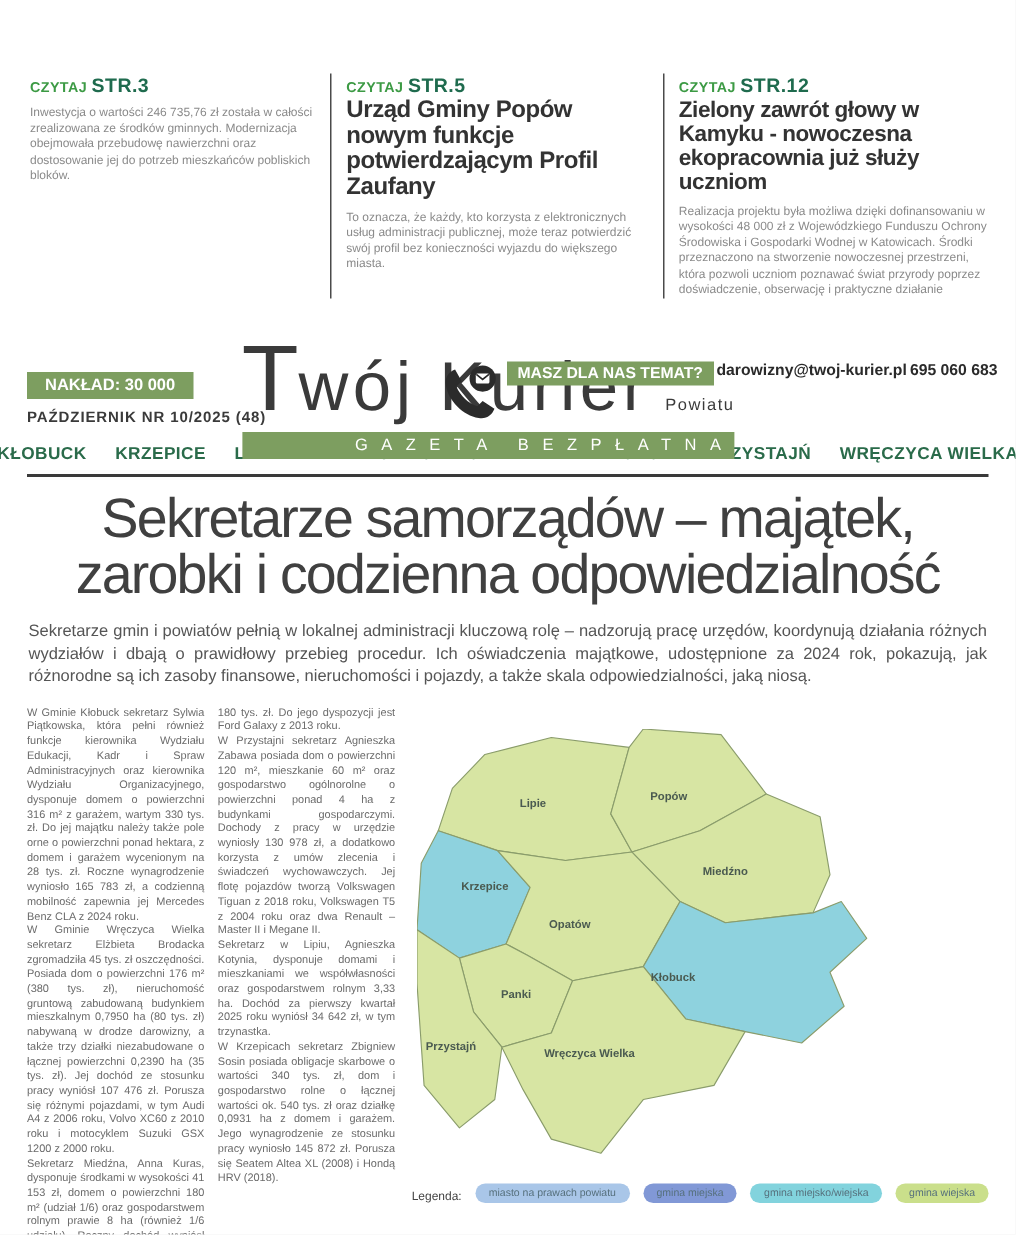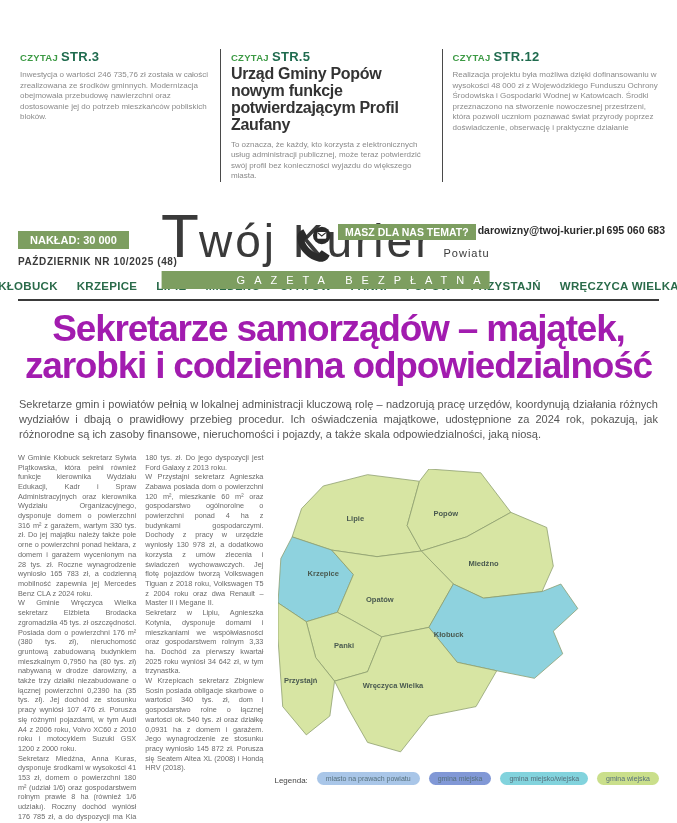--- a/index.html
+++ b/index.html
@@ -34,21 +34,21 @@
   .contact-stack { display:flex; flex-direction:row; gap:2px;justify-content:center; }
   .temat { background:#7d9e60; color:#fff; font-weight:bold; font-size:10.5px; padding:2px 7px; display:inline-block; }
   .c-email, .c-phone { font-weight:bold; font-size:10.5px; color:#2a2a2a; }
 
   
   .nav { display:flex; justify-content:center; gap:19px; margin-top:8px;
          font-weight:bold; font-size:11.5px; color:#2a6b4a; letter-spacing:.3px; white-space:nowrap; }
   .rule { border-top:2px solid #3a3a3a; margin:7px 18px 0 18px; }
 
   
-  .headline { text-align:center; font-size:37px; font-weight:700; color:#a21caf;
+  .headline { text-align:center; font-size:37px; font-weight:400; color:#404040;
               line-height:1.0; letter-spacing:-1.2px; margin-top:9px; }
   .lead { margin:13px 19px 0 19px; font-size:11px; color:#555; line-height:1.36; text-align:justify; }
 
   .body-wrap { display:flex; margin:11px 18px 0 18px; gap:9px; }
   .col { width:153px; font-size:7.3px; color:#6b6b6b; line-height:1.33; text-align:justify; }
   .col p { margin:0; }
 
   .map-area { flex:1; position:relative; }
   .map-svg { display:block; margin:16px 0 0 6px; }
   .map-svg polygon { stroke:#8a9c6b; stroke-width:.8; stroke-linejoin:round; }
@@ -67,20 +67,21 @@
       <div class="kicker"><span>CZYTAJ</span><span class="pg">STR.3</span></div>
       <div class="t-body">Inwestycja o wartości 246 735,76 zł została w całości zrealizowana ze środków gminnych. Modernizacja obejmowała przebudowę nawierzchni oraz dostosowanie jej do potrzeb mieszkańców pobliskich bloków.</div>
     </div>
     <div class="teaser">
       <div class="kicker"><span>CZYTAJ</span><span class="pg">STR.5</span></div>
       <div class="t-title">Urząd Gminy Popów nowym funkcje potwierdzającym Profil Zaufany</div>
       <div class="t-body">To oznacza, że każdy, kto korzysta z elektronicznych usług administracji publicznej, może teraz potwierdzić swój profil bez konieczności wyjazdu do większego miasta.</div>
     </div>
     <div class="teaser">
       <div class="kicker"><span>CZYTAJ</span><span class="pg">STR.12</span></div>
+      <div class="t-title">Zielony zawrót głowy w Kamyku - nowoczesna ekopracownia już służy uczniom</div>
       <div class="t-body">Realizacja projektu była możliwa dzięki dofinansowaniu w wysokości 48 000 zł z Wojewódzkiego Funduszu Ochrony Środowiska i Gospodarki Wodnej w Katowicach. Środki przeznaczono na stworzenie nowoczesnej przestrzeni, która pozwoli uczniom poznawać świat przyrody poprzez doświadczenie, obserwację i praktyczne działanie</div>
     </div>
   </div>
 
   <div class="masthead">
     <div class="mh-left">
       <span class="naklad">NAKŁAD: 30 000</span>
       <div class="issue">PAŹDZIERNIK NR 10/2025 (48)</div>
     </div>
     <div class="mh-center">

